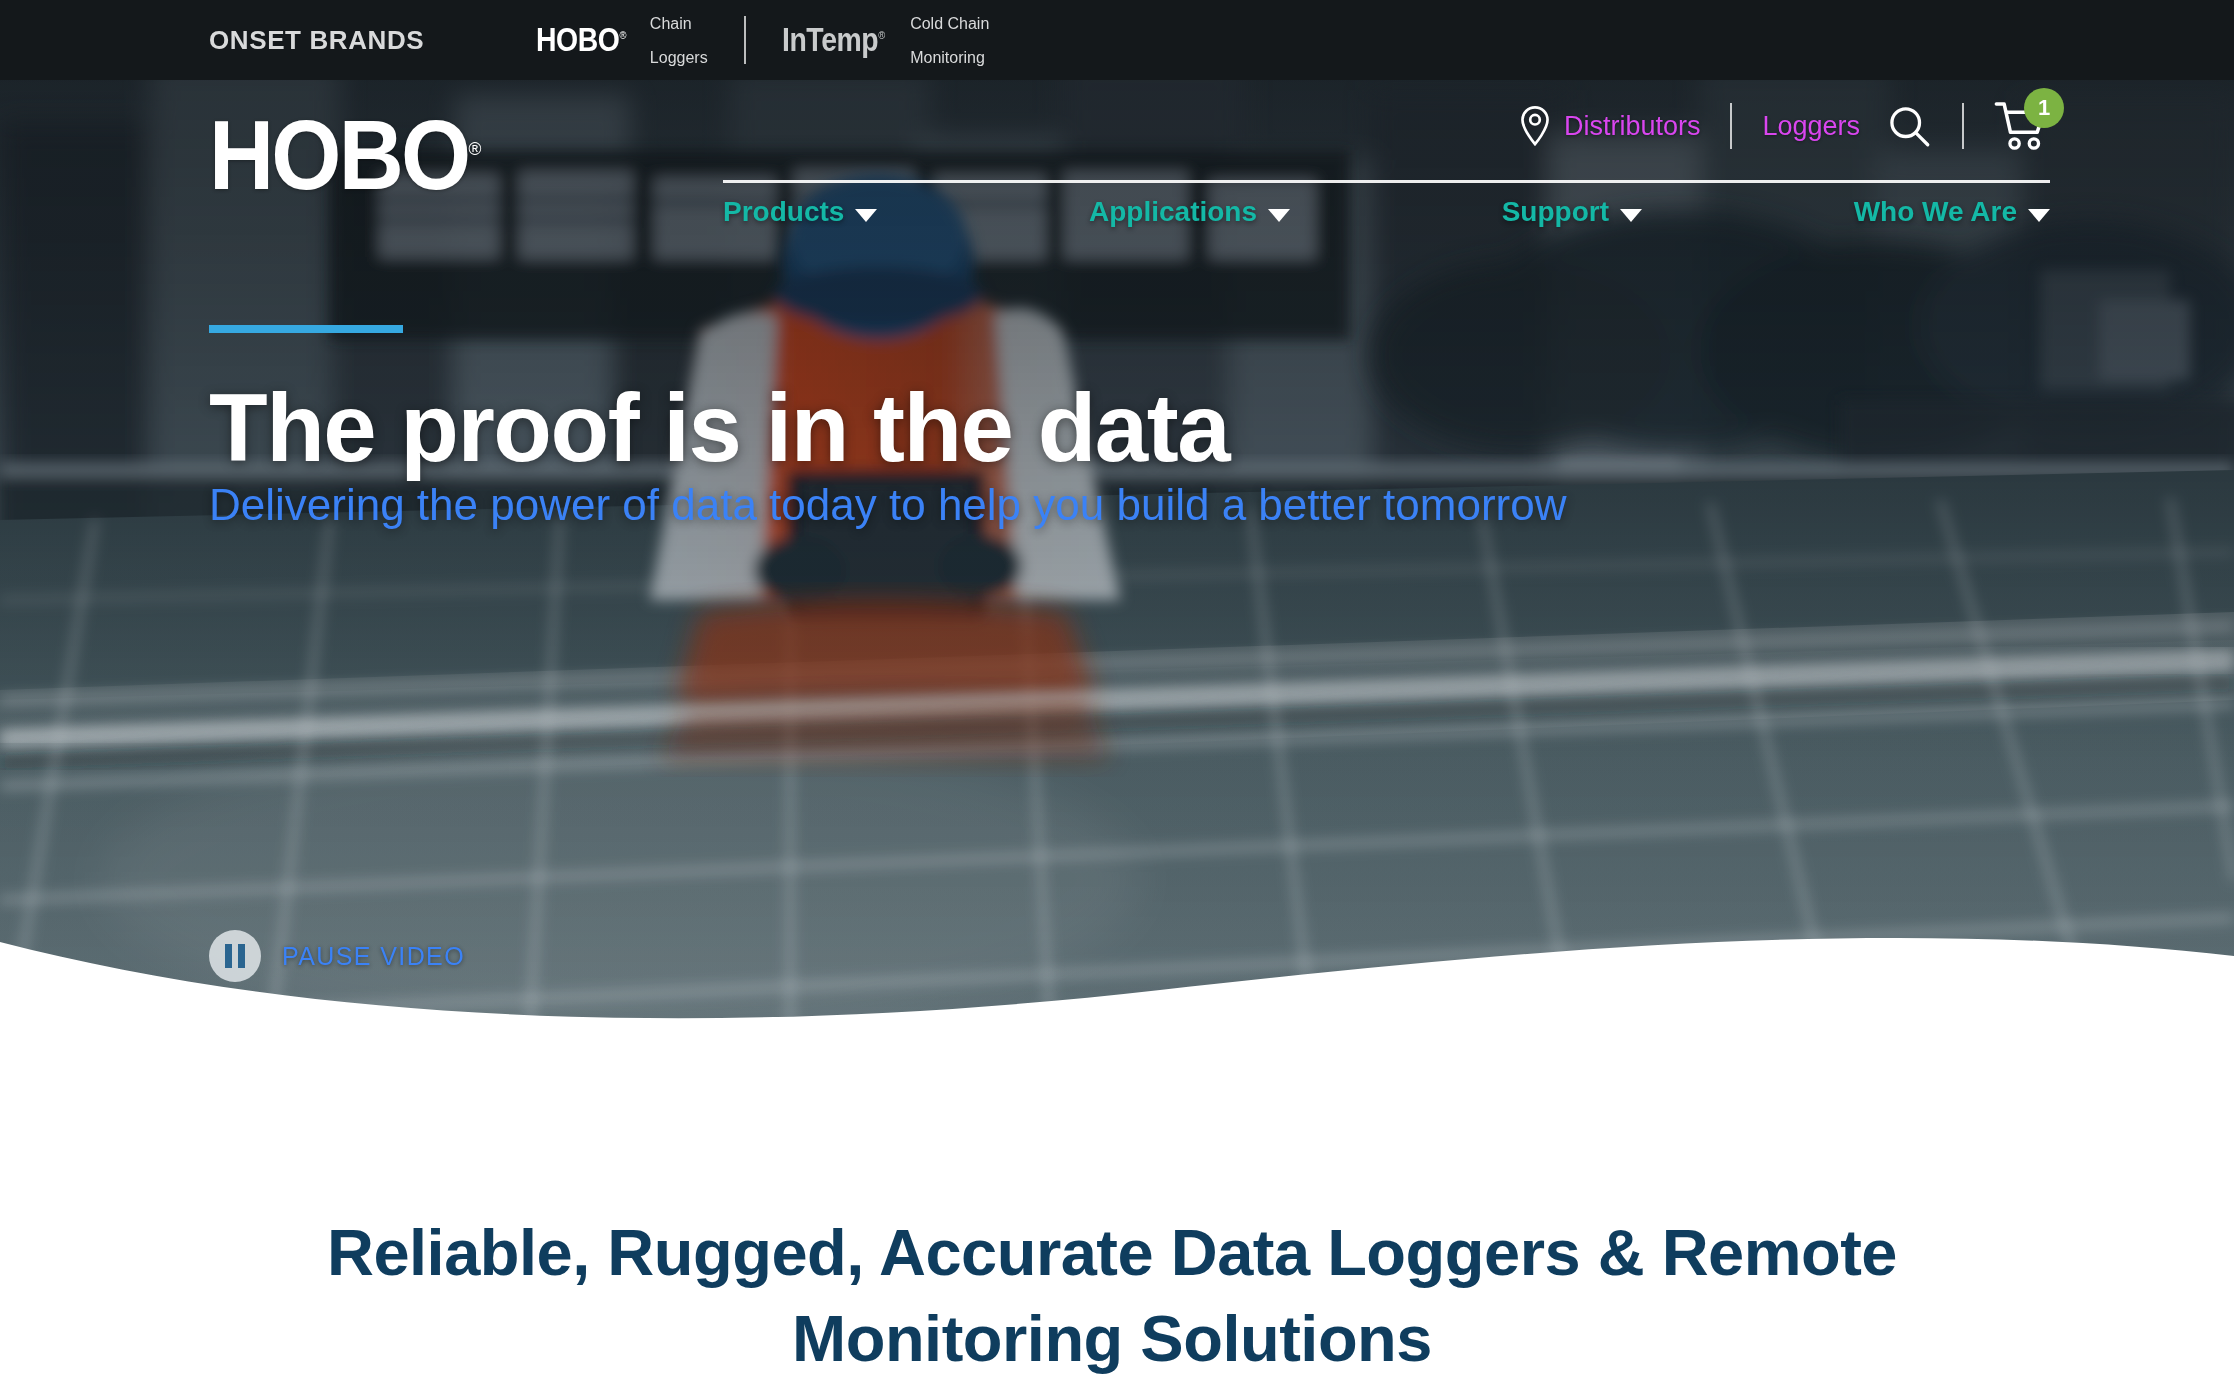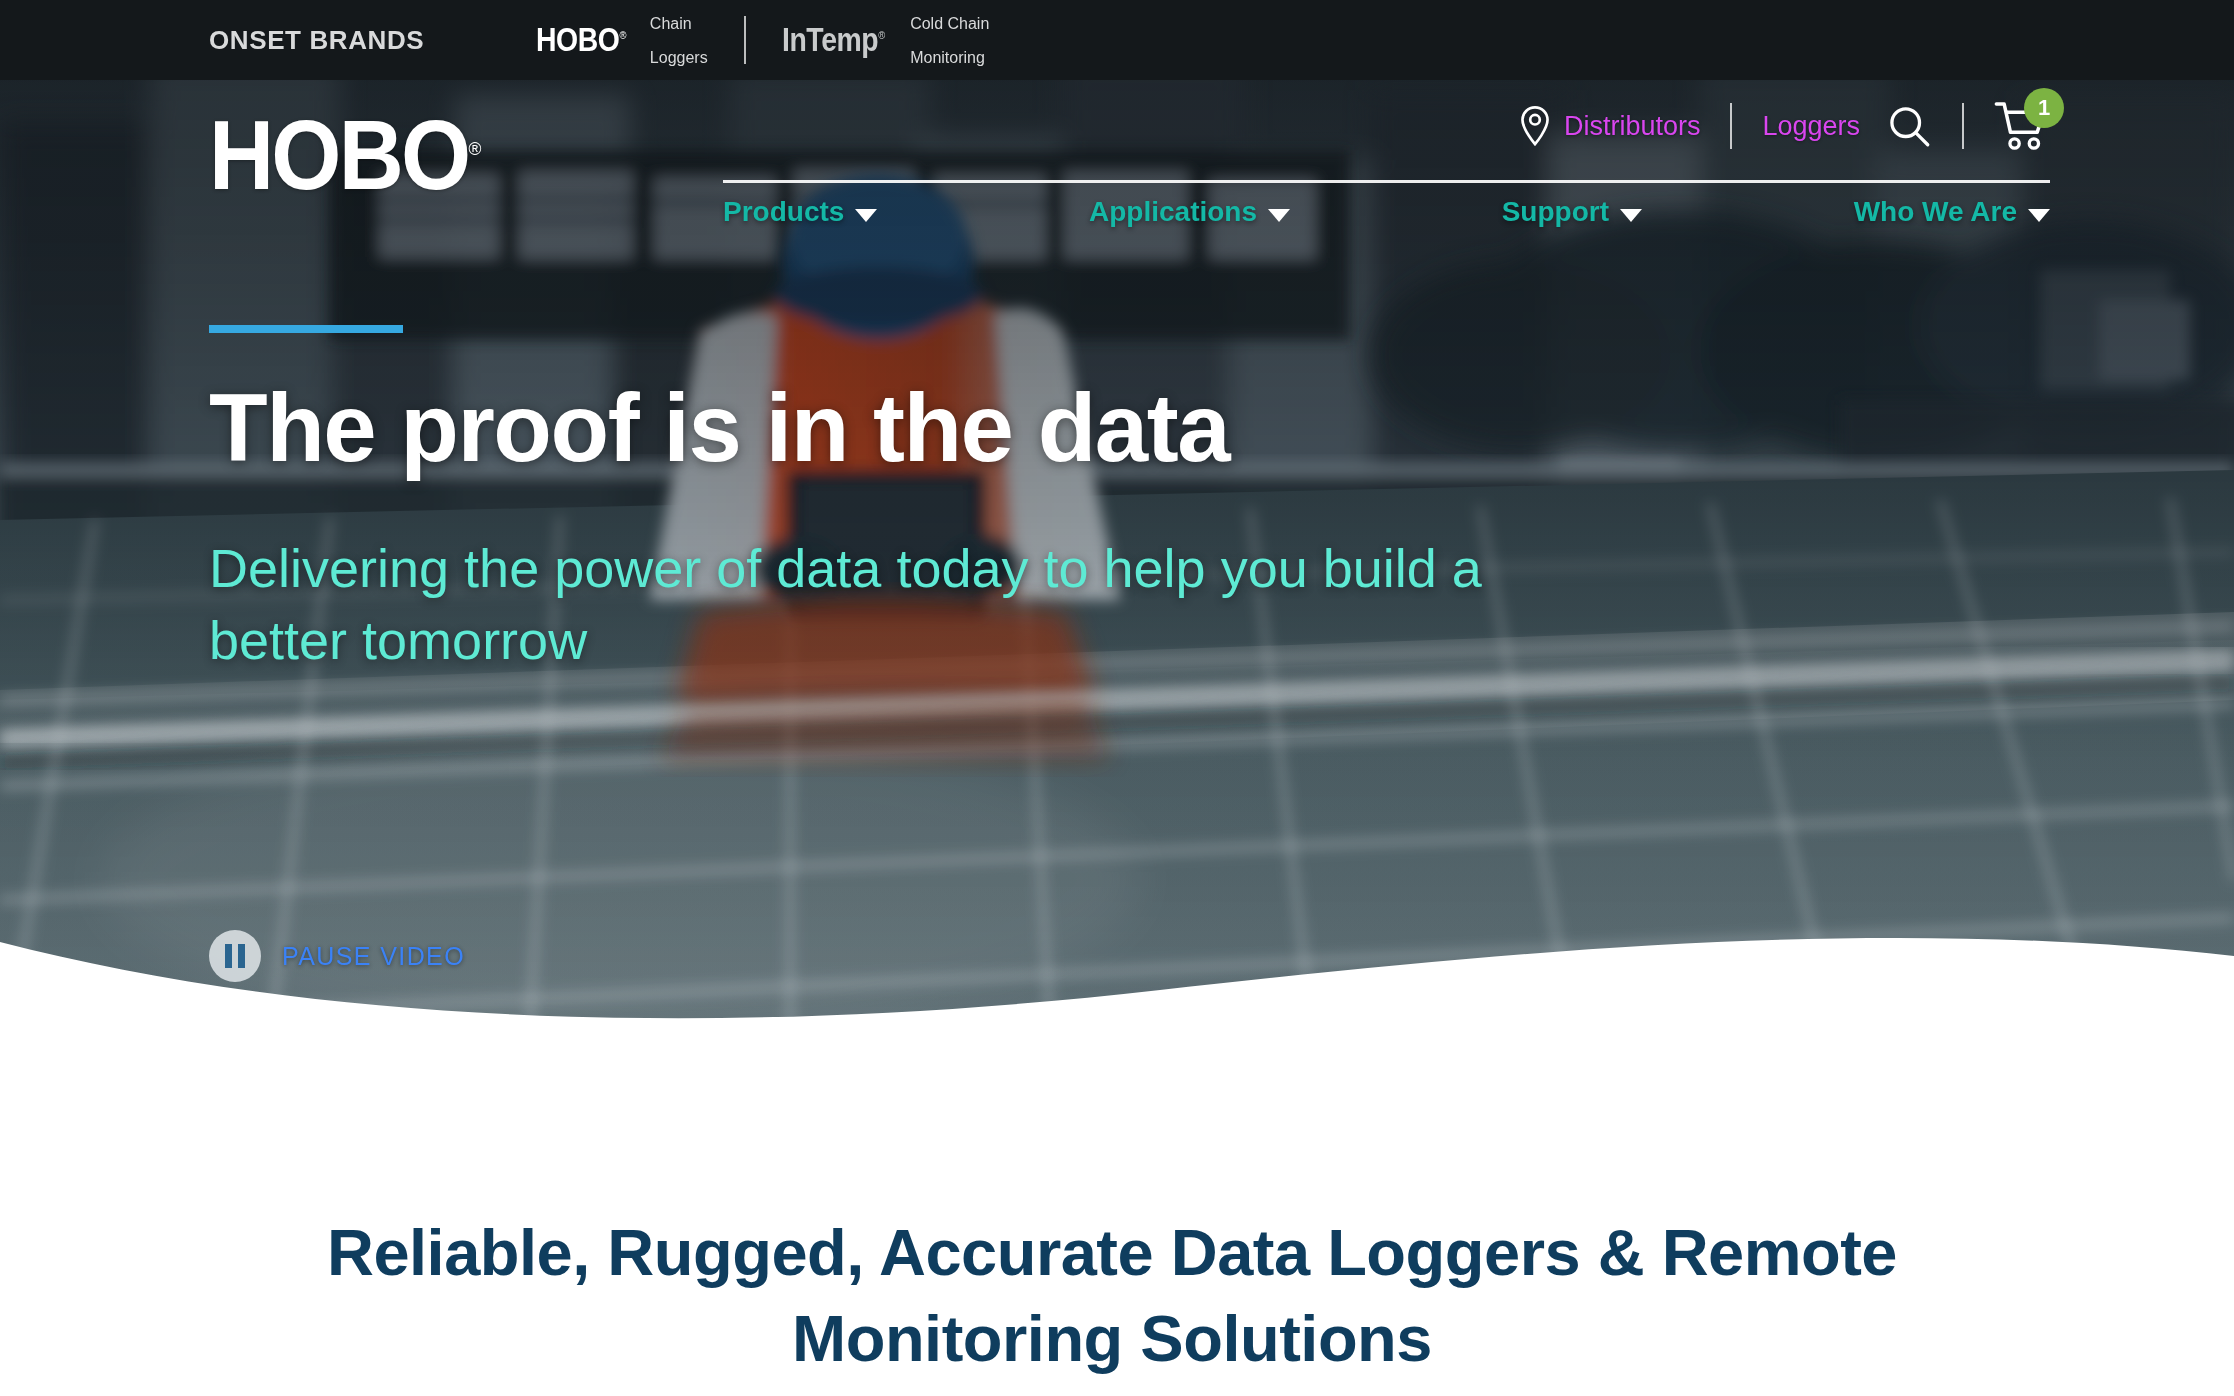--- a/index.html
+++ b/index.html
@@ -138,22 +138,21 @@
   .hero-copy { position:absolute; left:209px; top:325px; z-index:20; }
   .accent-bar { width:194px; height:8px; background:#36a9e1; margin-bottom:47px; }
   .hero-title {
     color:#ffffff; font-size:96px; font-weight:bold;
     line-height:1.0; letter-spacing:-1.5px;
     font-family:"Liberation Sans", sans-serif;
     text-shadow:0 2px 12px rgba(0,0,0,.45);
     white-space:nowrap;
   }
   .hero-sub {
-    margin-top:56px;
-    color:#5eead4; font-size:54px; font-weight:normal;
+    color:#3b82f6; font-size:44px; font-weight:normal;
     line-height:1.34; max-width:1360px;
     font-family:"Liberation Sans", sans-serif;
     text-shadow:0 2px 10px rgba(0,0,0,.45);
   }
 
   
   .pause-video {
     position:absolute; left:209px; top:930px; z-index:25;
     display:flex; align-items:center; gap:21px;
   }

